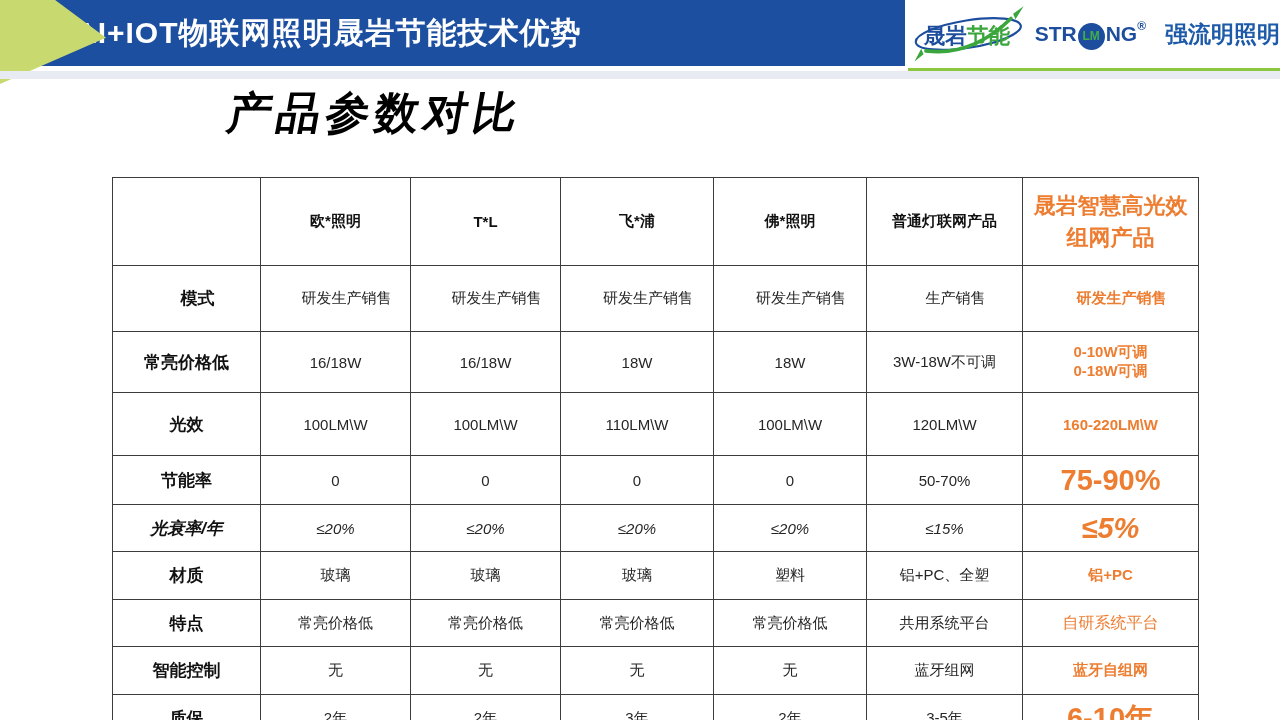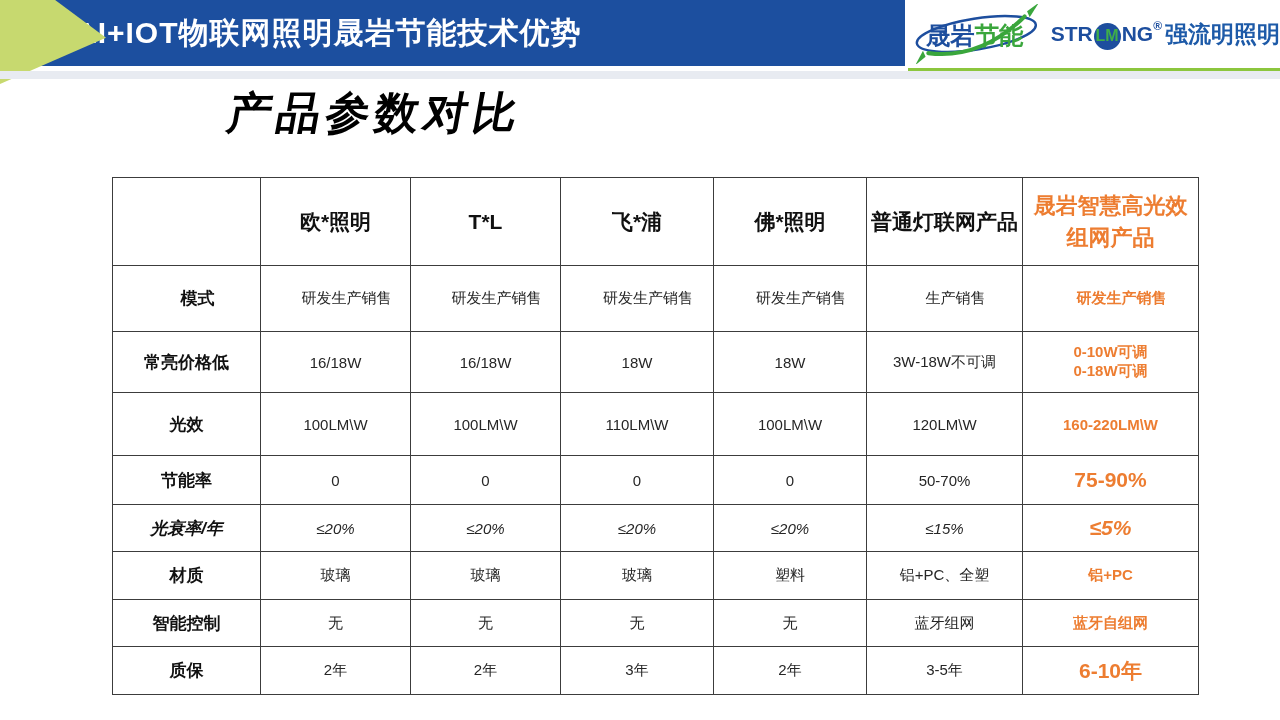--- a/index.html
+++ b/index.html
@@ -26,42 +26,42 @@
   .logo-box{
     position:absolute;left:908px;top:0;width:372px;height:68px;background:#ffffff;
     border-bottom:3px solid #8cc63e;display:flex;align-items:center;justify-content:center;gap:6px;text-align:center;
   }
   .logo-sy{display:block;}
   .logo-strong{display:flex;align-items:center;white-space:nowrap;}
   .strong-txt{color:#1d4e9e;font-weight:800;font-size:21px;letter-spacing:0;}
   .strong-o{
     display:inline-flex;align-items:center;justify-content:center;
     width:27px;height:27px;border-radius:50%;background:#1d4e9e;color:#3fae49;
-    font-size:16px;font-weight:800;margin:0 1px;position:relative;top:2px;
+    font-size:12px;font-weight:800;margin:0 1px;position:relative;top:2px;
   }
   .strong-reg{color:#1d4e9e;font-size:12px;font-weight:700;vertical-align:top;position:relative;top:-8px;}
-  .strong-cn{color:#1d5aa8;font-size:23px;font-weight:700;margin-left:3px;}
+  .strong-cn{color:#1d5aa8;font-size:23px;font-weight:700;margin-left:19px;}
   
   .page-title{
     position:absolute;left:228px;top:84px;font-size:44px;font-weight:800;color:#000;
     letter-spacing:5px;transform:skewX(-10deg);white-space:nowrap;
   }
   
   .tbl-wrap{position:absolute;left:112px;top:177px;}
   table{border-collapse:collapse;table-layout:fixed;background:#fff;}
   th,td{
     border:1px solid #3c3c3c;text-align:center;vertical-align:middle;
     white-space:pre-line;padding:2px 4px;color:#262626;
   }
-  thead th{height:83px;font-size:21px;font-weight:700;color:#111;}
+  thead th{height:83px;font-size:15px;font-weight:700;color:#111;}
   td{font-size:15px;font-weight:400;}
   td.rowlabel{font-size:17px;font-weight:700;color:#111;}
   .hl-head{color:#ED7D31 !important;font-size:22px;line-height:1.45;}
   .hl{color:#ED7D31;font-weight:700;}
-  .hl.lg{font-size:21px;margin-left:12px;}
+  .hl.lg{font-size:29px;margin-left:12px;}
   .hl.nb{font-weight:400;font-size:16px;}
   tbody tr:nth-child(1) td{height:61px;padding-left:26px;}
   tbody tr:nth-child(2) td{height:56px;}
   tbody tr:nth-child(3) td{height:58px;}
   tbody tr:nth-child(4) td{height:44px;}
   tbody tr:nth-child(5) td{height:42px;font-style:italic;}
   tbody tr:nth-child(6) td{height:43px;}
   tbody tr:nth-child(7) td{height:42px;}
   tbody tr:nth-child(8) td{height:43px;}
   tbody tr:nth-child(9) td{height:43px;}
@@ -173,20 +173,29 @@
           <tr>
             <td class="rowlabel">材质</td>
             <td>玻璃</td>
             <td>玻璃</td>
             <td>玻璃</td>
             <td>塑料</td>
             <td>铝+PC、全塑</td>
             <td class="hl">铝+PC</td>
           </tr>
           <tr>
+            <td class="rowlabel">特点</td>
+            <td>常亮价格低</td>
+            <td>常亮价格低</td>
+            <td>常亮价格低</td>
+            <td>常亮价格低</td>
+            <td>共用系统平台</td>
+            <td class="hl nb">自研系统平台</td>
+          </tr>
+          <tr>
             <td class="rowlabel">智能控制</td>
             <td>无</td>
             <td>无</td>
             <td>无</td>
             <td>无</td>
             <td>蓝牙组网</td>
             <td class="hl">蓝牙自组网</td>
           </tr>
           <tr>
             <td class="rowlabel">质保</td>

